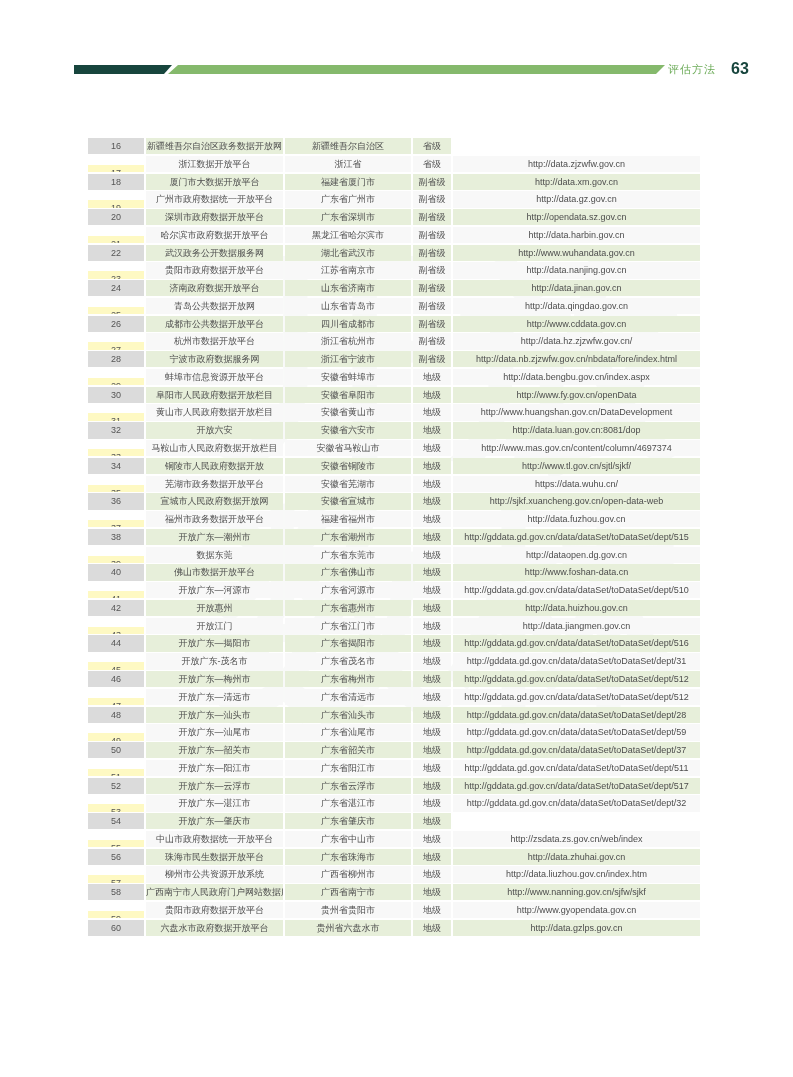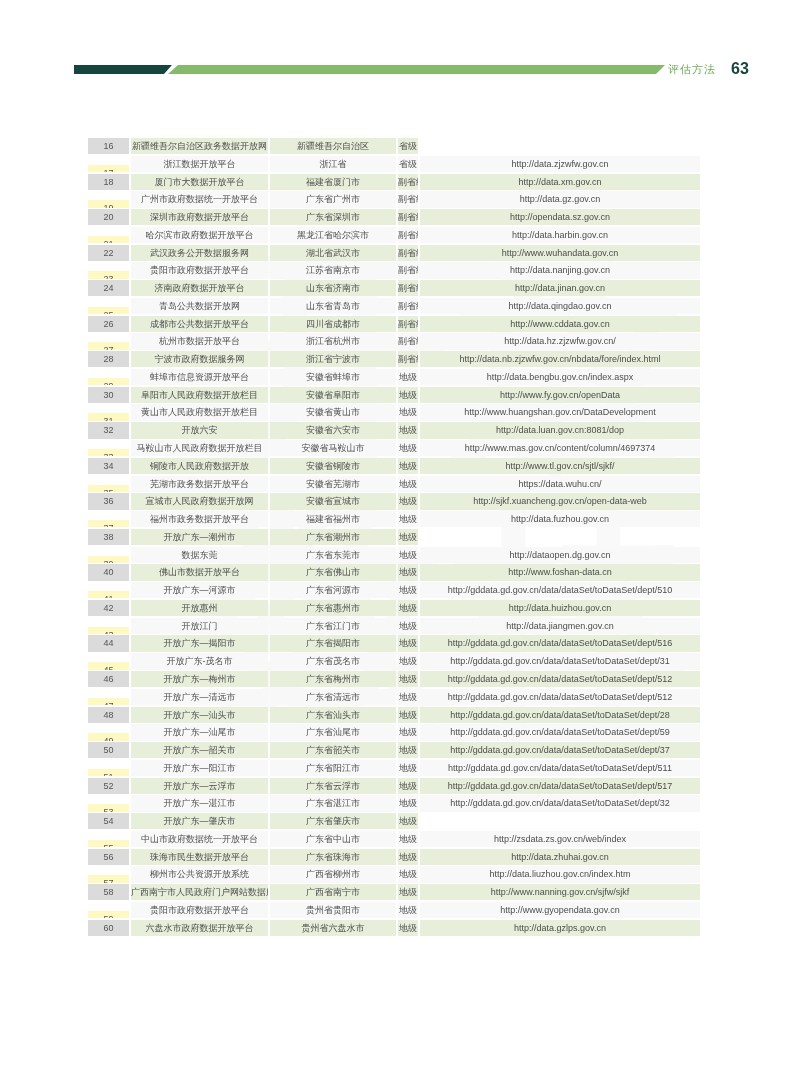--- a/index.html
+++ b/index.html
@@ -52,24 +52,24 @@
   }
   .row {
     display:flex; gap:2px;
     height:16.3px; margin-bottom:1.48px;
   }
   .cell {
     font-size:9px; line-height:16.3px; color:#4d4d4d;
     text-align:center;
     white-space:nowrap; overflow:hidden;
   }
-  .c-num    { width:41px; }
+  .c-num    { width:56px; }
   .c-name   { width:137px; }
   .c-region { width:126px; }
-  .c-level  { width:20px; }
+  .c-level  { width:38px; }
   .c-url    { flex:1; }
 
   .row.band-green .cell  { background:#e7efda; }
   .row.band-green .c-num { background:#dbdbdb; color:#555; }
   .row.band-light .cell  { background:#f8f8f8; }
   .row.band-light .c-num { background:#fef9c3; color:#555;margin-top:9px; }
 </style>
 </head>
 <body>
 
@@ -232,20 +232,21 @@
       <div class="cell c-name">福州市政务数据开放平台</div>
       <div class="cell c-region">福建省福州市</div>
       <div class="cell c-level">地级</div>
       <div class="cell c-url">http://data.fuzhou.gov.cn</div>
     </div>
     <div class="row band-green">
       <div class="cell c-num">38</div>
       <div class="cell c-name">开放广东—潮州市</div>
       <div class="cell c-region">广东省潮州市</div>
       <div class="cell c-level">地级</div>
+      <div class="cell c-url">http://gddata.gd.gov.cn/data/dataSet/toDataSet/dept/515</div>
     </div>
     <div class="row band-light">
       <div class="cell c-num">39</div>
       <div class="cell c-name">数据东莞</div>
       <div class="cell c-region">广东省东莞市</div>
       <div class="cell c-level">地级</div>
       <div class="cell c-url">http://dataopen.dg.gov.cn</div>
     </div>
     <div class="row band-green">
       <div class="cell c-num">40</div>

